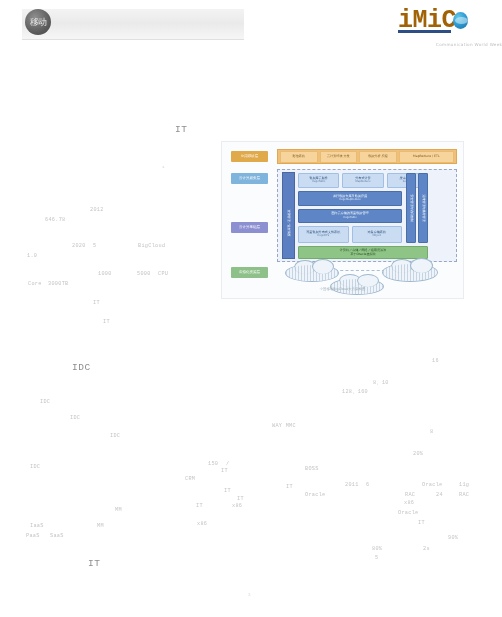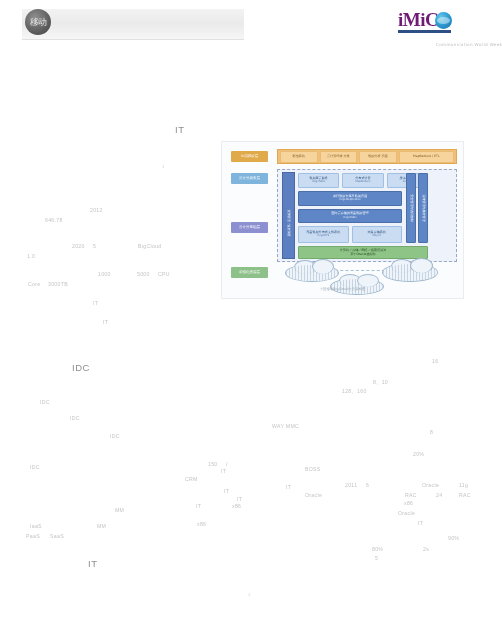--- a/index.html
+++ b/index.html
@@ -36,22 +36,22 @@
     font-family:"DejaVu Sans", sans-serif;white-space:nowrap;
   }
   .banner-en{
     font-size:7.5px;color:#9c9c9c;letter-spacing:.25px;
     font-family:"Liberation Serif", serif;white-space:nowrap;margin-top:1px;
   }
 
   .imic{position:absolute;left:398px;top:8px;width:70px;height:24px;
         display:flex;align-items:center;}
   .imic-word{
-    font-family:Liberation Serif, serif;font-weight:bold;font-size:19px;
-    color:#701a75;letter-spacing:-0.5px;
+    font-family:Liberation Mono, monospace;font-weight:bold;font-size:25px;
+    color:#a16207;letter-spacing:-0.5px;
   }
   .imic-globe{
     width:17px;height:17px;border-radius:50%;margin-left:-3px;
     background:radial-gradient(circle at 35% 30%,#63c6e8 0%,#2f9ed4 45%,#1b6fa8 100%);
     position:relative;overflow:hidden;
   }
   .imic-globe:after{
     content:"";position:absolute;left:2px;top:5px;width:13px;height:7px;
     border-radius:50%;background:rgba(255,255,255,.45);
   }
@@ -64,21 +64,21 @@
     letter-spacing:.2px;font-family:"DejaVu Sans", sans-serif;
   }
   .imic-sub{
     position:absolute;left:436px;top:42px;font-size:4.2px;color:#bdbdbd;
     letter-spacing:.3px;font-family:"DejaVu Sans", sans-serif;white-space:nowrap;
   }
 
   
   .t{
     position:absolute;white-space:nowrap;
-    font-family:Liberation Sans, sans-serif;
+    font-family:Liberation Mono, monospace;
     color:#c4c4c4;font-size:5.2px;letter-spacing:.3px;
   }
   .t.h{font-size:9.5px;color:#8e8e8e;letter-spacing:.5px;}
   .t.s{font-size:4.4px;color:#cfcfcf;}
   .pageno{
     position:absolute;left:248px;top:592px;font-size:5px;color:#d2d2d2;
     font-family:"Liberation Serif", serif;
   }
 
   

